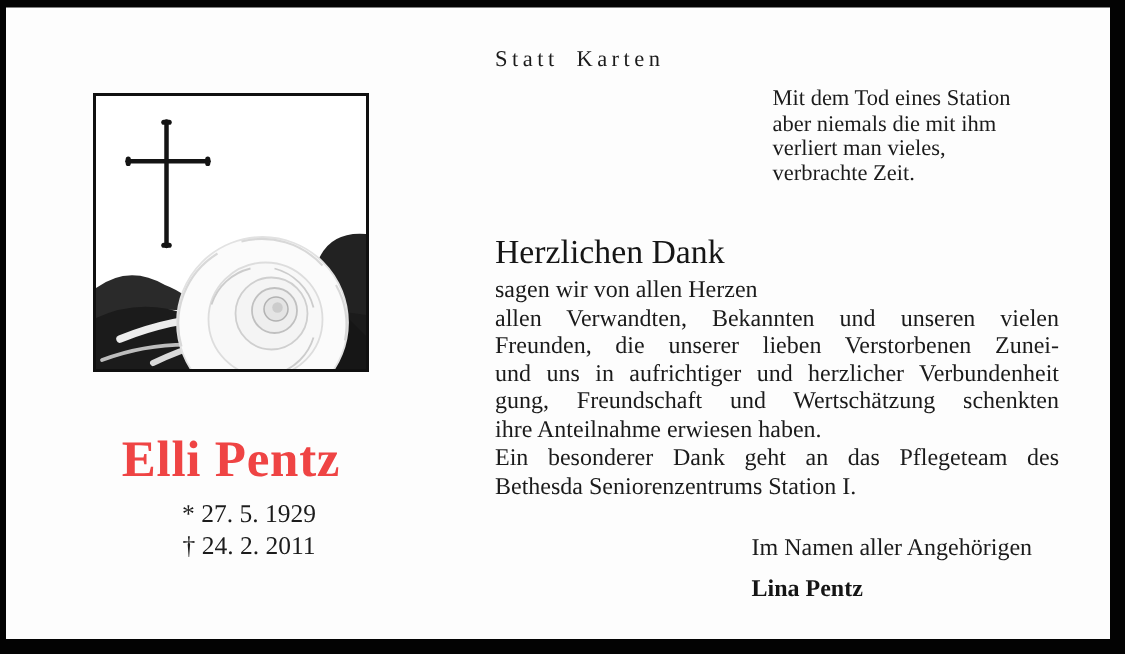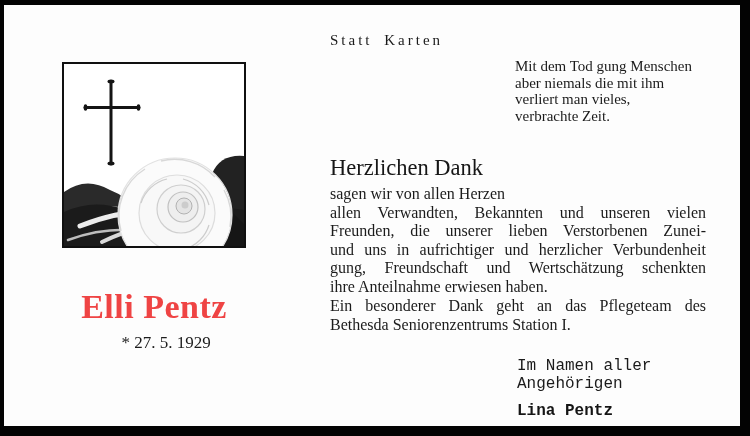--- a/index.html
+++ b/index.html
@@ -19,21 +19,21 @@
   .dates{position:absolute;left:40px;top:327px;width:244px;text-align:center;
          font-size:17px;line-height:21px;color:#1c1c1c;}
 
   
   .statt{position:absolute;left:326px;top:27px;font-size:15px;letter-spacing:3px;word-spacing:5px;color:#1b1b1b;}
   .quote{position:absolute;left:511px;top:53px;width:210px;font-size:15px;line-height:16.5px;color:#1b1b1b;}
   .heading{position:absolute;left:326px;top:150px;font-size:22.5px;color:#161616;}
   .bodytext{position:absolute;left:326px;top:180px;width:376px;font-size:16px;line-height:18.5px;color:#1b1b1b;}
   .special{position:absolute;left:326px;top:291px;width:376px;font-size:16px;line-height:19px;color:#1b1b1b;}
   .jl{text-align:justify;text-align-last:justify;}
-  .closing{position:absolute;left:513px;top:352px;font-size:16px;color:#1b1b1b;font-family:Liberation Mono, monospace;}
+  .closing{position:absolute;left:497px;top:352px;font-size:16px;color:#1b1b1b;}
   .closing .sig{font-weight:bold;margin-top:9px;color:#151515;}
 </style>
 </head>
 <body>
 
 <div class="stage">
   <div class="card">
 
     <div class="photo">
       <svg width="180" height="182" viewBox="0 0 180 182">
@@ -80,26 +80,27 @@
           <path d="M45.2,99.5 L48.8,99.5" stroke-width="3.4"></path>
           <path d="M21.5,42 L21.5,45" stroke-width="3.4"></path>
           <path d="M74.5,42 L74.5,45" stroke-width="3.4"></path>
         </g>
       </svg>
     </div>
 
     <div class="name">Elli Pentz</div>
     <div class="dates">
       <div>* 27. 5. 1929</div>
+      <div>† 24. 2. 2011</div>
     </div>
 
     <div class="statt">Statt Karten</div>
 
     <div class="quote">
-      <div>Mit dem Tod gung Menschen</div>
+      <div>Mit dem Tod eines Station</div>
       <div>aber niemals die mit ihm</div>
       <div>verliert man vieles,</div>
       <div>verbrachte Zeit.</div>
     </div>
 
     <div class="heading">Herzlichen Dank</div>
 
     <div class="bodytext">
       <div>sagen wir von allen Herzen</div>
       <div class="jl">allen Verwandten, Bekannten und unseren vielen</div>

